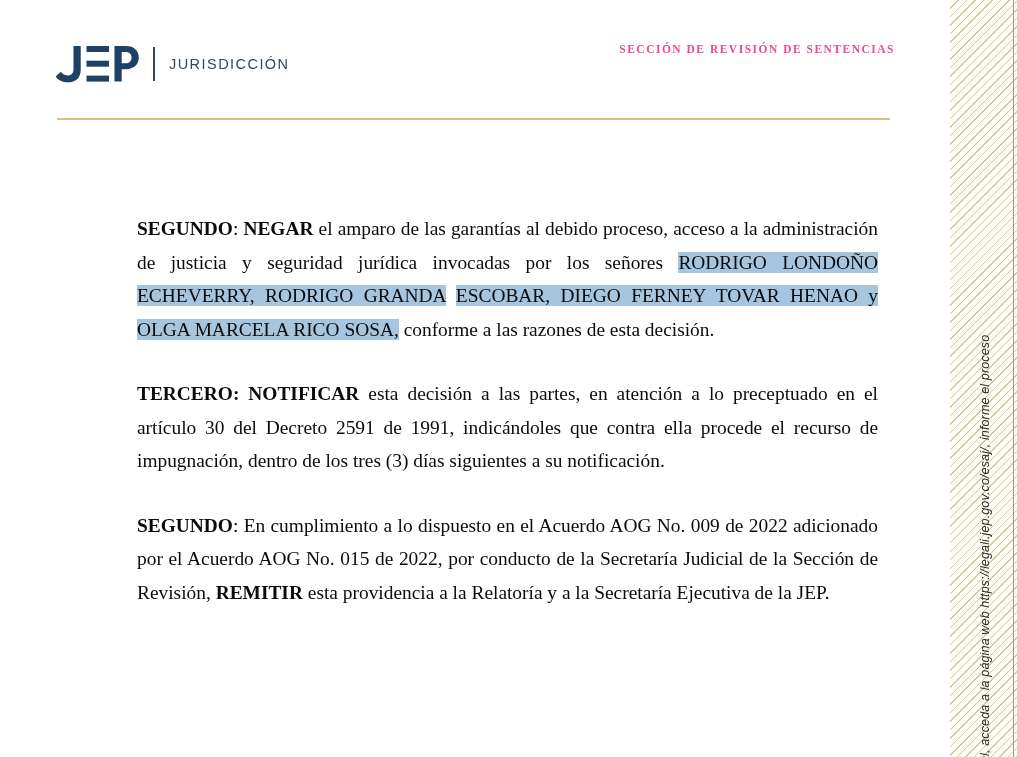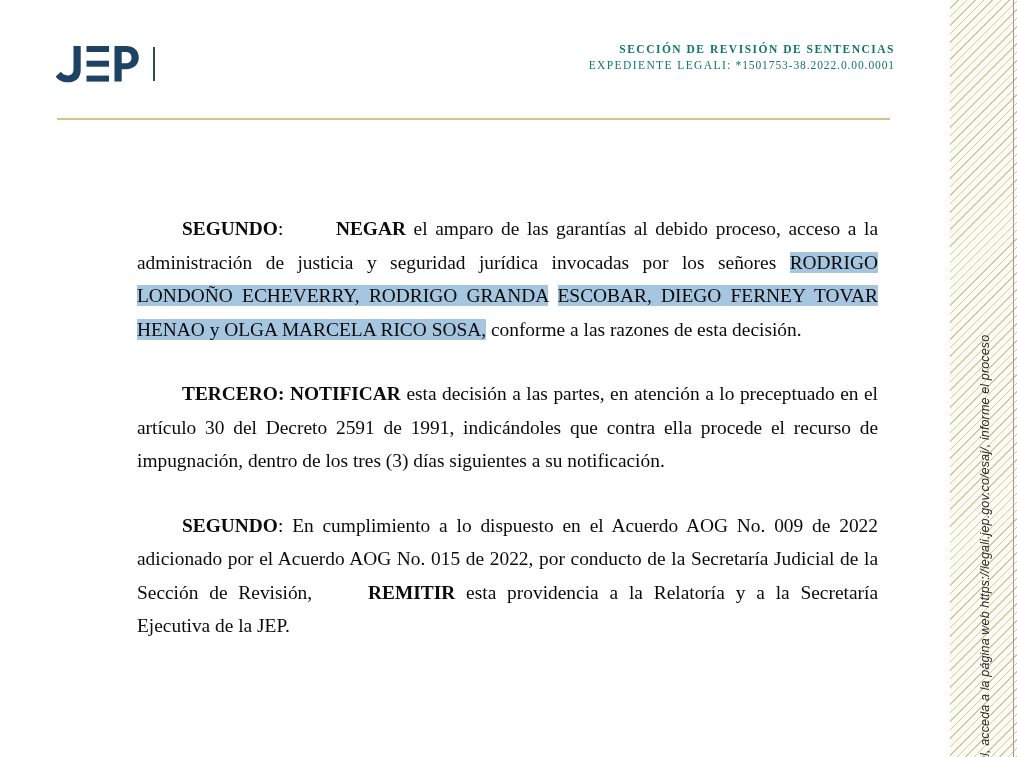--- a/index.html
+++ b/index.html
@@ -71,21 +71,21 @@
   }
   .brand-tag .line1 { display: block; }
   .brand-tag .line2 { display: block; }
 
   .header-right {
     position: absolute;
     right: 53px;
     top: 42px;
     text-align: right;
     font-family: "Liberation Serif", serif;
-    color: #0f766e;
+    color: #ec4899;
   }
   .header-right .seccion {
     font-size: 11.5px;
     font-weight: bold;
     letter-spacing: 1.5px;
     line-height: 15px;
     white-space: nowrap;
   }
   .header-right .expediente {
     font-size: 11.5px;
@@ -116,21 +116,21 @@
 
   .para {
     font-size: 19.4px;
     line-height: 33.5px;
     text-align: justify;
     text-justify: inter-word;
     margin: 0 0 31px 0;
     color: #0b0b0b;
   }
   .para:last-child { margin-bottom: 0; }
-  .para b { font-weight: bold; margin-left: 45px; }
+  .para b { font-weight: bold; }
 
   .hl {
     background: #a6c6e0;
     box-decoration-break: clone;
     -webkit-box-decoration-break: clone;
   }
 
   
   .side-stripe {
     position: absolute;
@@ -200,29 +200,26 @@
             <rect x="33.5" y="31.6" width="22.5" height="6.0"></rect>
 
             <path d="M61.5 2 h11.6 c7.6 0 12.7 4.6 12.7 11.6 c0 7.1 -5.1 11.7 -12.7 11.7 h-4.4 v12.3 h-7.2 z m7.2 6.1 v11.2 h4.0 c3.6 0 5.8 -2.1 5.8 -5.6 c0 -3.5 -2.2 -5.6 -5.8 -5.6 z"></path>
           </g>
         </svg>
       </span>
 
       <span class="brand-divider"></span>
 
       <span class="brand-tag">
+        <span class="line1">JURISDICCIÓN</span>
       </span>
     </div>
 
     <div class="header-right">
       <div class="seccion">SECCIÓN DE REVISIÓN DE SENTENCIAS</div>
-      <div class="expediente">
-        <span class="label">EXPEDIENTE LEGALI:</span>
-        <span>*1501753-38.2022.0.00.0001</span>
-      </div>
     </div>
 
     <div class="header-rule"></div>
   </div>
 
   <div class="doc-body">
 
     <p class="para">
       <b>SEGUNDO</b><span>: </span><b>NEGAR</b><span> el amparo de las garantías al debido proceso, acceso a la administración de justicia y seguridad jurídica invocadas por los señores </span><span class="hl">RODRIGO LONDOÑO ECHEVERRY, RODRIGO GRANDA</span><span> </span><span class="hl">ESCOBAR, DIEGO FERNEY TOVAR HENAO y OLGA MARCELA RICO SOSA,</span><span> conforme a las razones de esta decisión.</span>
     </p>

